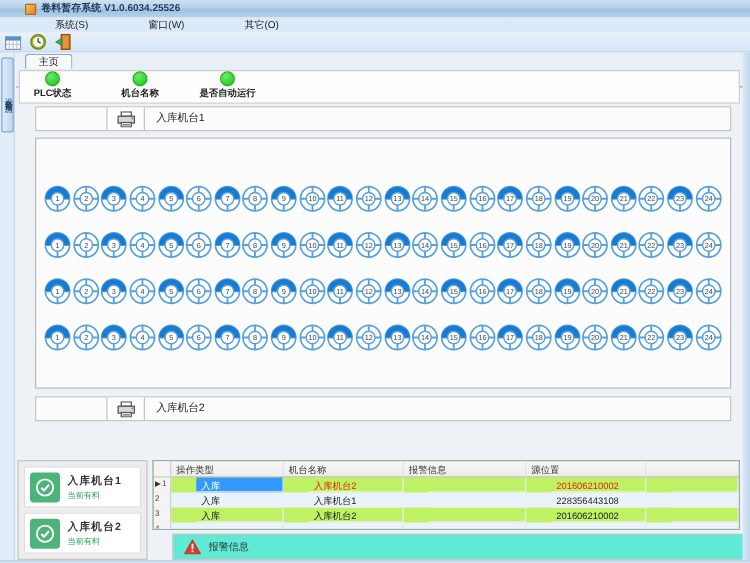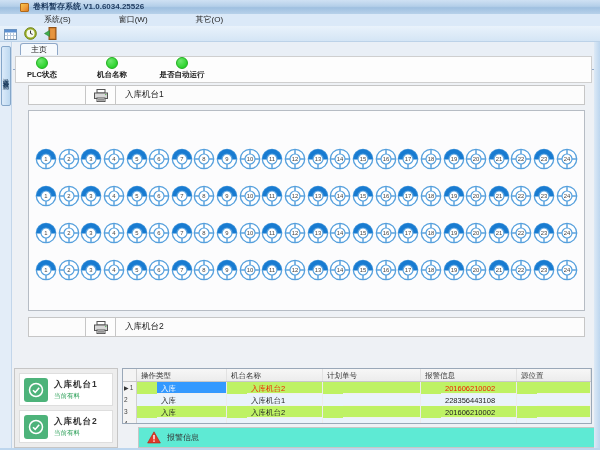--- a/index.html
+++ b/index.html
@@ -1129,21 +1129,20 @@
         <div class="card-status">当前有料</div>
       </div>
     </div>
   </div>
 
 <div class="grid">
   <div class="grid-row grid-head">
       <div class="rowhead"></div>
       <div class="hcell">操作类型</div>
       <div class="hcell">机台名称</div>
-      <div class="hcell">计划单号</div>
       <div class="hcell">报警信息</div>
       <div class="hcell">源位置</div>
     </div>
   <div>
       <div class="grid-row">
         <div class="rowhead">
           <span class="arrow">▶</span>
           <span>1</span>
         </div>
         <div class="cell cell-sel">入库</div>

